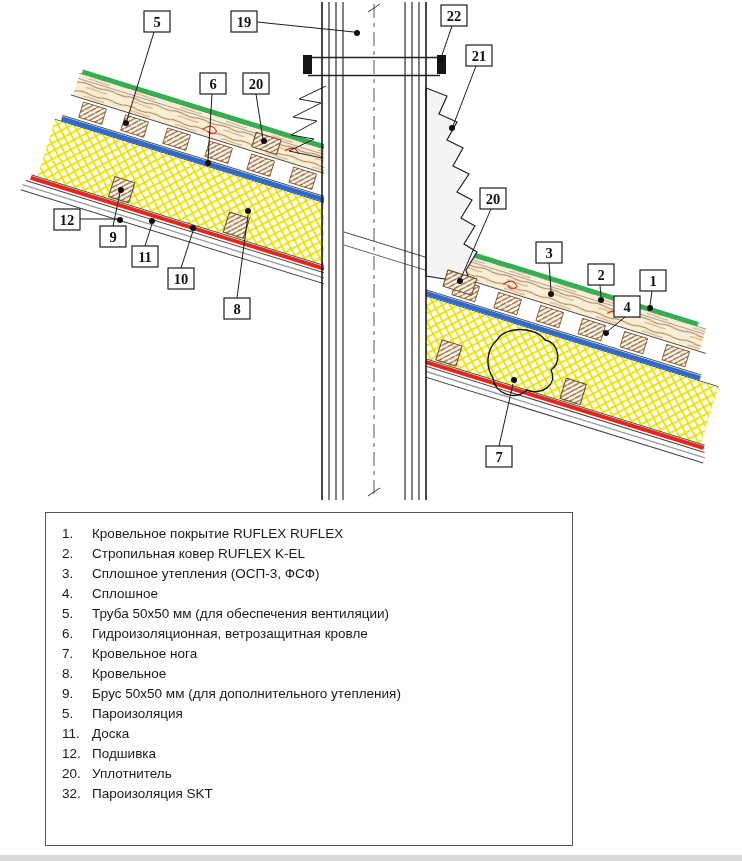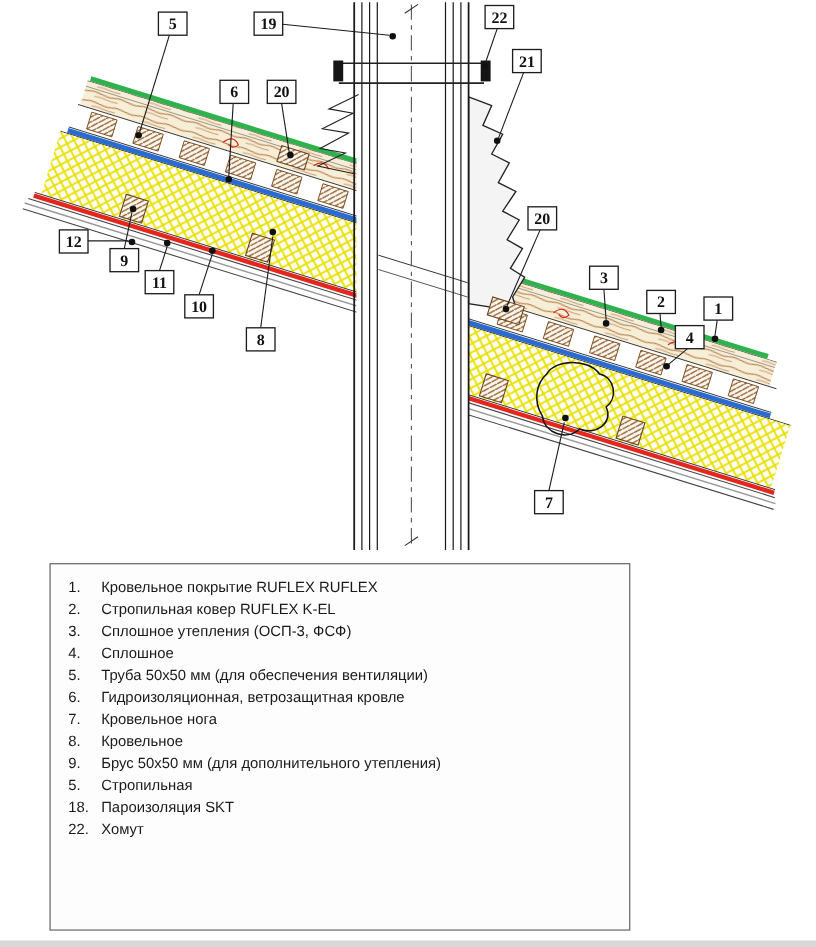--- a/index.html
+++ b/index.html
@@ -291,27 +291,35 @@
   <div class="lg-row">
     <span class="lg-num">8.</span>
     <span class="lg-text">Кровельное</span>
   </div>
   <div class="lg-row">
     <span class="lg-num">9.</span>
     <span class="lg-text">Брус 50х50 мм (для дополнительного утепления)</span>
   </div>
   <div class="lg-row">
     <span class="lg-num">5.</span>
-    <span class="lg-text">Стропильная</span>
-  </div>
-  <div class="lg-row">
-    <span class="lg-num">18.</span>
+    <span class="lg-text">Пароизоляция</span>
+  </div>
+  <div class="lg-row">
+    <span class="lg-num">11.</span>
+    <span class="lg-text">Доска</span>
+  </div>
+  <div class="lg-row">
+    <span class="lg-num">12.</span>
+    <span class="lg-text">Подшивка</span>
+  </div>
+  <div class="lg-row">
+    <span class="lg-num">20.</span>
+    <span class="lg-text">Уплотнитель</span>
+  </div>
+  <div class="lg-row">
+    <span class="lg-num">32.</span>
     <span class="lg-text">Пароизоляция SKT</span>
   </div>
-  <div class="lg-row">
-    <span class="lg-num">22.</span>
-    <span class="lg-text">Хомут</span>
-  </div>
 </div>
 
 <div id="page-edge"></div>
 
 </div>
 
 </body></html>

